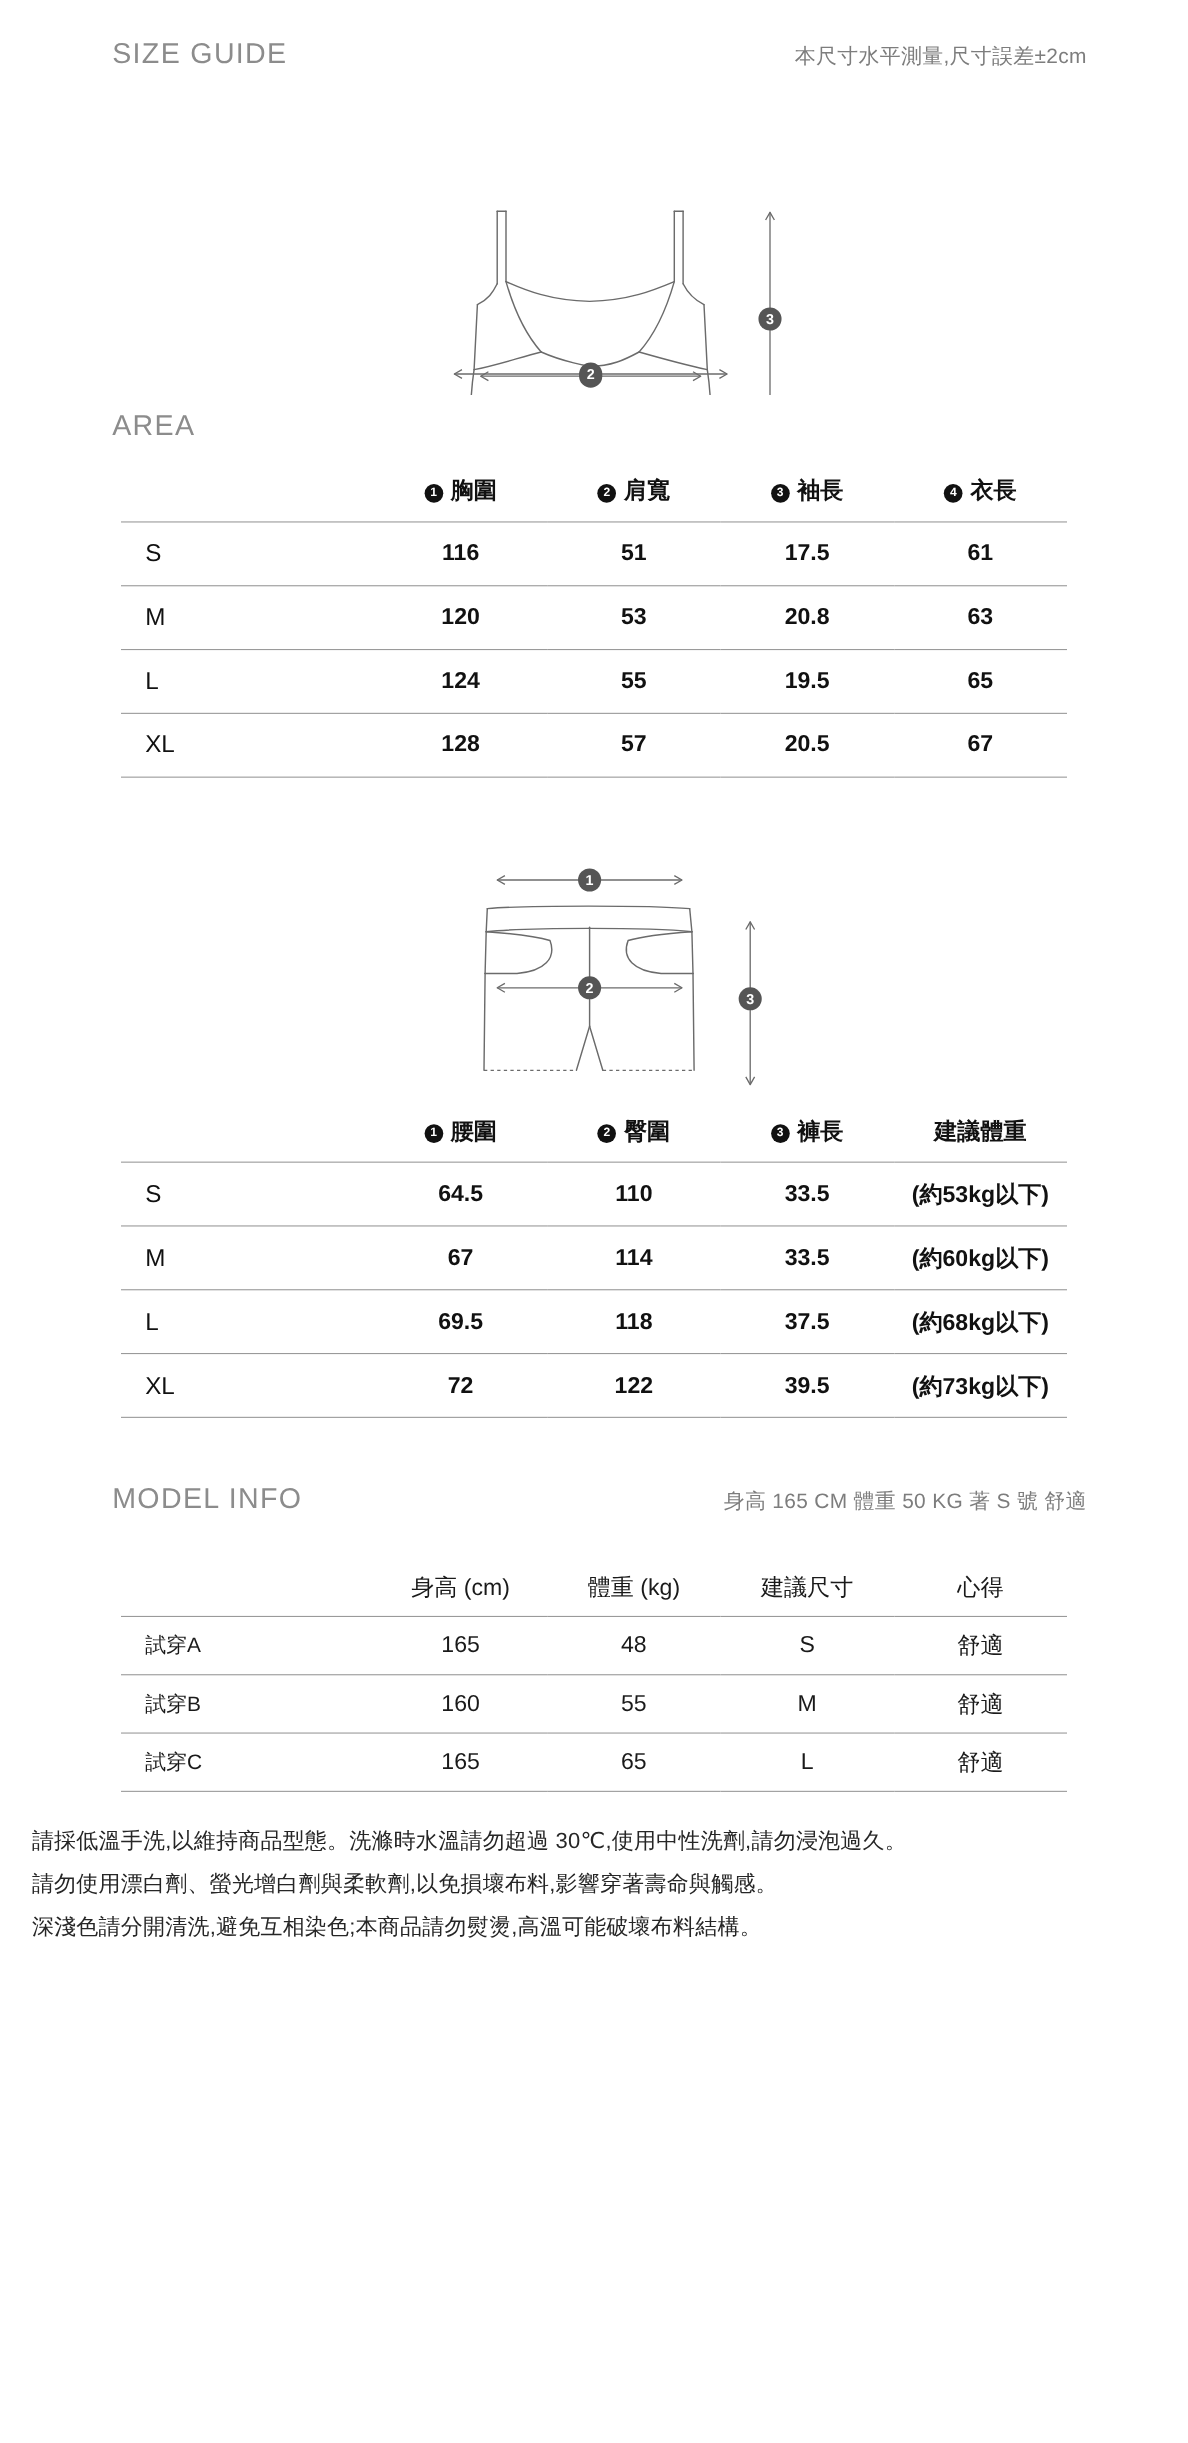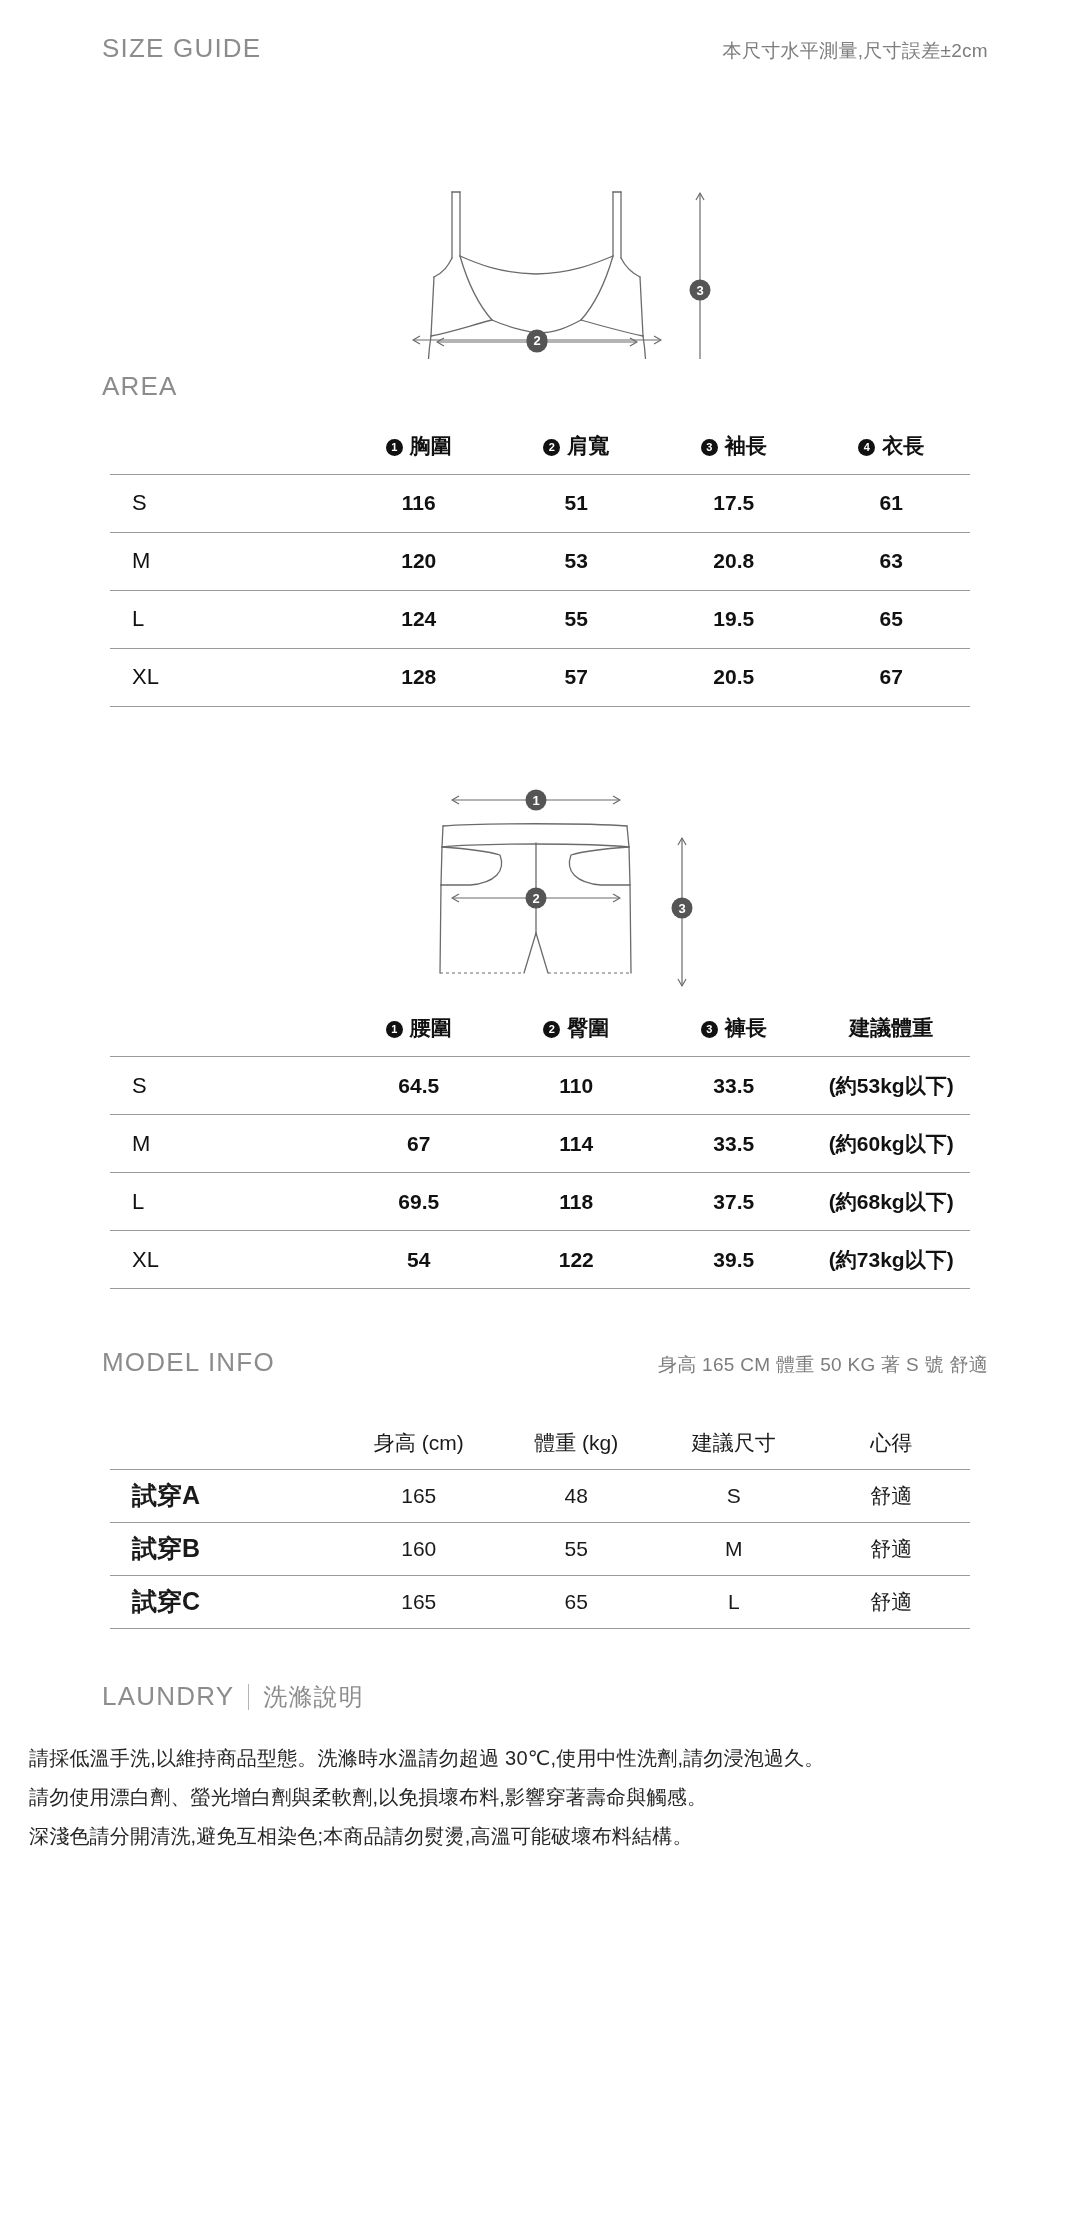--- a/index.html
+++ b/index.html
@@ -132,21 +132,21 @@
     font-size: 21px;
     font-weight: 400;
     height: 53px;
     vertical-align: middle;
   }
   table.model-table thead th { padding-bottom: 6px; height: 46px; }
   table.model-table tbody td { border-top: 1.5px solid #9a9a9a; }
   table.model-table tbody tr:last-child td { border-bottom: 1.5px solid #9a9a9a; }
   table.model-table .col-label {
     width: 230px; text-align: left; padding-left: 22px;
-    font-weight: 700; font-size: 25px;
+    font-weight: 400; font-size: 19px;
   }
   table.model-table thead .col-label { border: none; }
 
   
   .laundry-lines {
     padding: 0 100px 0 102px;
   }
   .laundry-lines p {
     font-size: 20px;
     color: #262626;
@@ -376,21 +376,21 @@
       </tr>
       <tr>
         <td class="col-size">L</td>
         <td>69.5</td>
         <td>118</td>
         <td>37.5</td>
         <td class="weight-cell">(約68kg以下)</td>
       </tr>
       <tr>
         <td class="col-size">XL</td>
-        <td>54</td>
+        <td>72</td>
         <td>122</td>
         <td>39.5</td>
         <td class="weight-cell">(約73kg以下)</td>
       </tr>
     </tbody>
   </table>
 
   <div class="sec-head" style="margin-top:58px;">
     <div class="sec-title">MODEL INFO</div>
     <div class="sec-note">身高 165 CM  體重 50 KG  著 S 號  舒適</div>
@@ -424,27 +424,20 @@
       <tr>
         <td class="col-label">試穿C</td>
         <td>165</td>
         <td>65</td>
         <td>L</td>
         <td>舒適</td>
       </tr>
     </tbody>
   </table>
 
-  <div class="pad-l" style="margin-top:52px;">
-    <div class="laundry-title">
-      <span>LAUNDRY</span>
-      <span class="bar"></span>
-      <span class="cn">洗滌說明</span>
-    </div>
-  </div>
 
   <div class="laundry-lines" style="margin-top:26px;padding-left:29px;">
     <p>請採低溫手洗,以維持商品型態。洗滌時水溫請勿超過 30℃,使用中性洗劑,請勿浸泡過久。</p>
     <p>請勿使用漂白劑、螢光增白劑與柔軟劑,以免損壞布料,影響穿著壽命與觸感。</p>
     <p>深淺色請分開清洗,避免互相染色;本商品請勿熨燙,高溫可能破壞布料結構。</p>
   </div>
 
 </div>
 
 </body></html>

